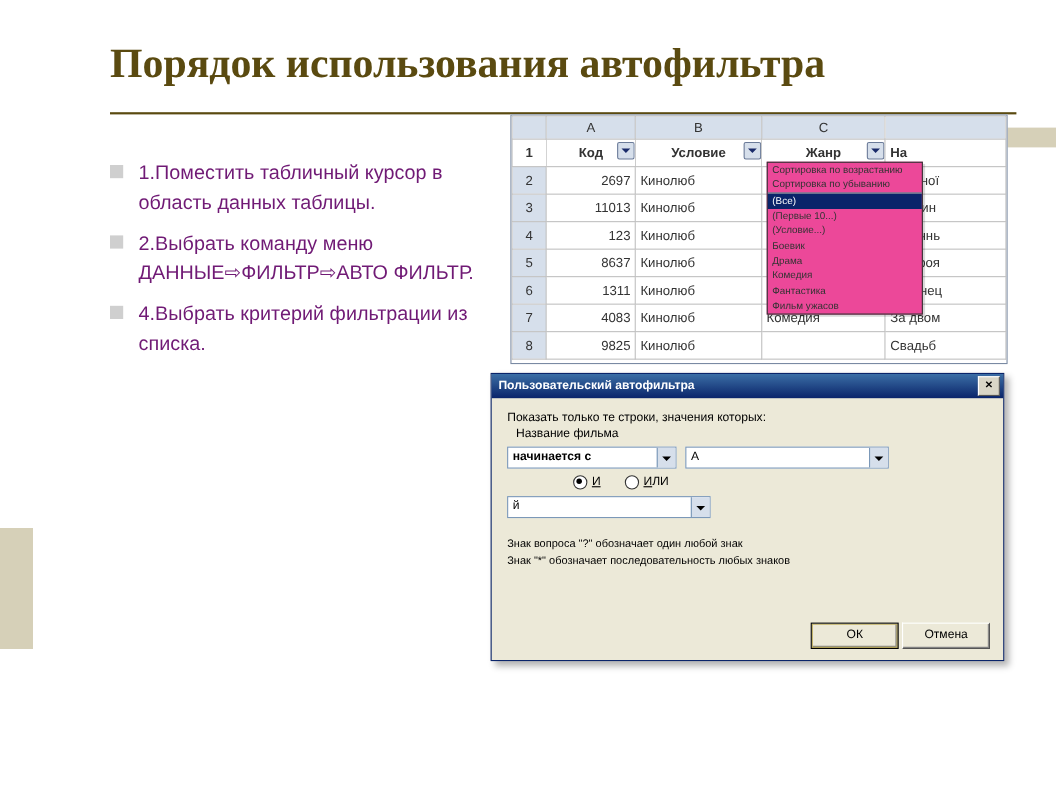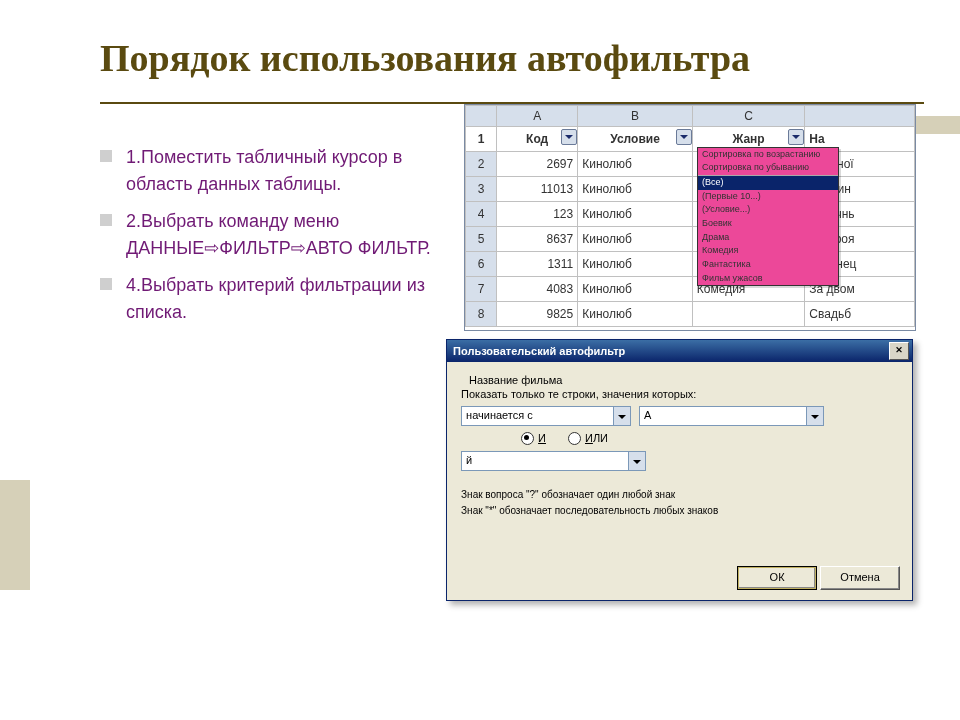--- a/index.html
+++ b/index.html
@@ -199,21 +199,21 @@
   }
   .dlg-close::before { content:'✕'; font-size:9px;}
   .dlg-body { padding: 12px 14px; }
   .dlg-body .lbl { color: #000; margin-bottom: 2px; }
   .row { display:flex; align-items:center; gap:8px; margin:6px 0; }
   .combo, .txt {
     background:#fff; border:1px solid #7b98b8;
     height:20px; box-sizing:border-box; padding:2px 18px 2px 4px;
     font-size:11px; position:relative;
   }
-  .combo { width:170px; }
+  .combo { width:154px;font-weight:bold; }
   .txt { width:185px; }
   .combo::after, .txt::after {
     content:'';
     position:absolute; right:0; top:0; width:16px; height:100%;
     background:#d6dfeb; border-left:1px solid #7b98b8;
   }
   .combo::before, .txt::before {
     content:''; position:absolute; right:4px; top:8px;
     border-left:4px solid transparent;border-right:4px solid transparent;border-top:4px solid #000;
     z-index:2;
@@ -340,26 +340,26 @@
           <div>Боевик</div>
           <div>Драма</div>
           <div>Комедия</div>
           <div>Фантастика</div>
           <div>Фильм ужасов</div>
         </div>
       </div>
 
       <div class="dialog">
         <div class="dlg-title">
-          <span>Пользовательский автофильтр</span>
+          <span>Пользовательский автофильтра</span>
           <span class="dlg-close"></span>
         </div>
         <div class="dlg-body">
+          <div class="lbl">Показать только те строки, значения которых:</div>
           <div class="lbl" style="margin-left:8px">Название фильма</div>
-          <div class="lbl">Показать только те строки, значения которых:</div>
 
           <div class="row">
             <div class="combo">начинается с</div>
             <div class="txt">А</div>
           </div>
 
           <div class="row radios">
             <label class="radio checked">
               <span class="dot"></span>
               <span style="text-decoration:underline">И</span>

